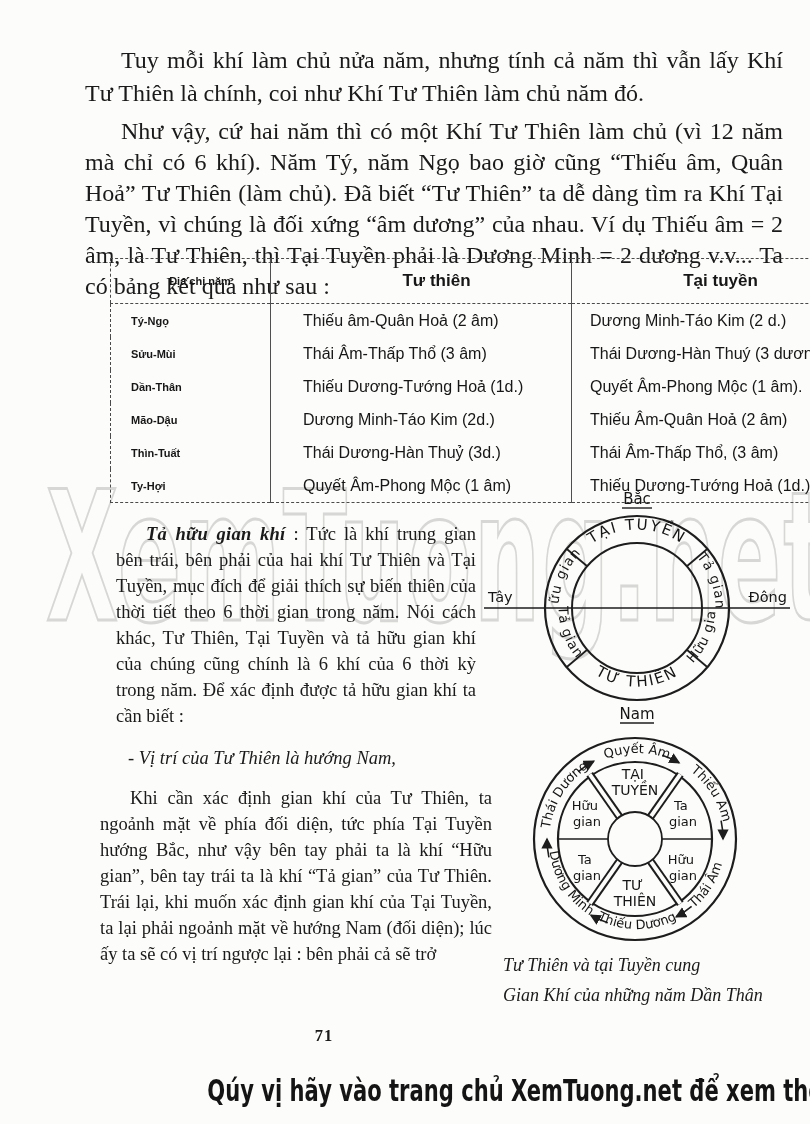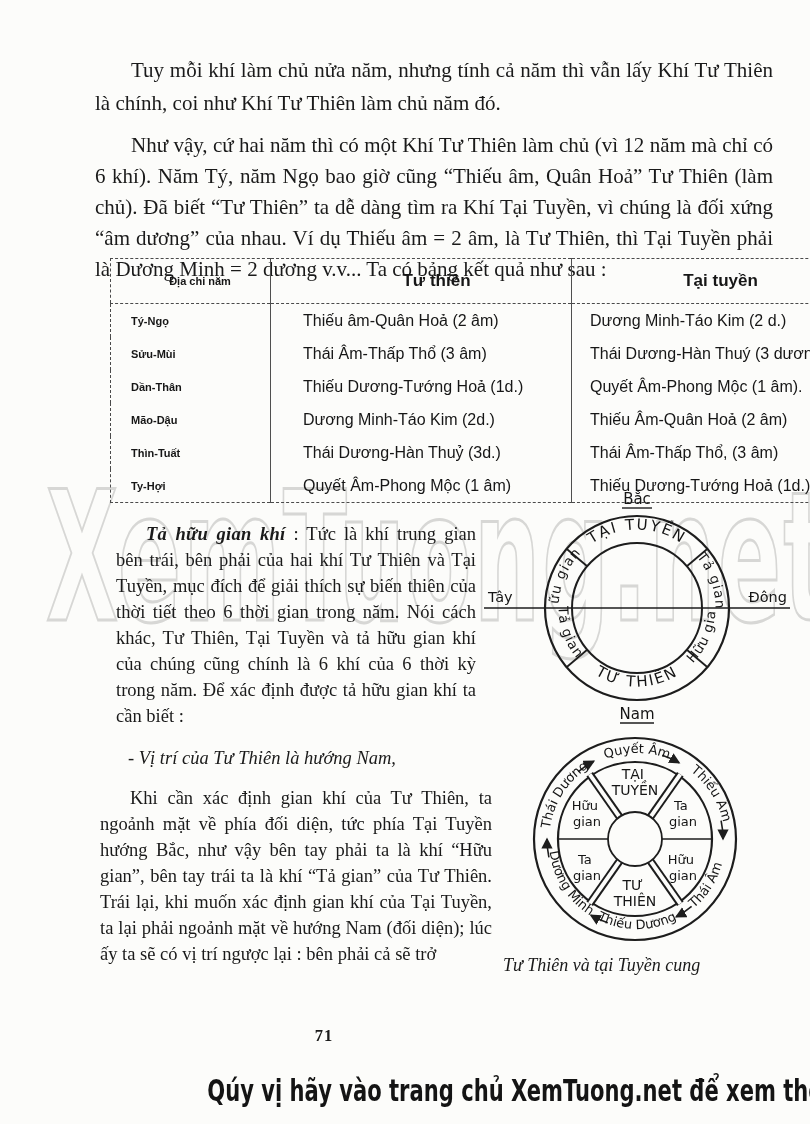--- a/index.html
+++ b/index.html
@@ -7,21 +7,21 @@
         font-family:"Liberation Serif","DejaVu Serif",serif;color:#1a1a1a;}
   
   .watermark{position:absolute;left:46px;top:468px;z-index:1;white-space:nowrap;
              font-family:"DejaVu Sans","Liberation Sans",sans-serif;font-weight:bold;
              font-size:180px;line-height:1;letter-spacing:4px;color:transparent;
              -webkit-text-stroke:3px #d7d7d5;transform:scale(0.52,1);transform-origin:left top;
              pointer-events:none;}
   .content{position:absolute;inset:0;z-index:2;}
   
   .intro{position:absolute;left:85px;top:44px;width:698px;}
-  .intro p{margin:10px;text-indent:36px;text-align:justify;font-size:21px;line-height:33px;}
+  .intro p{margin:0;text-indent:36px;text-align:justify;font-size:24px;line-height:33px;}
   .intro p.p2{margin-top:6px;line-height:31px;}
   
   .tbl{position:absolute;left:110px;top:258px;width:666px;border-collapse:collapse;
        font-family:"Liberation Sans","DejaVu Sans",sans-serif;color:#161616;
        border:1.5px dashed #4a4a4a;table-layout:fixed;}
   .tbl th{height:42px;font-size:17px;border-bottom:1.5px dashed #4a4a4a;text-align:center;font-weight:bold;}
   .tbl td{height:31px;font-size:16px;vertical-align:middle;}
   .tbl th+th,.tbl td+td{border-left:1px solid #4f4f4f;}
   .tbl .c1{width:138px;padding-left:20px;font-weight:bold;font-size:11px;}
   .tbl .c2{width:267px;padding-left:32px;}
@@ -220,20 +220,21 @@
       </text>
       <text class="d-label" x="115" y="166" font-size="14" text-anchor="middle">
         <tspan x="115">TƯ</tspan>
         <tspan x="115" dy="16">THIÊN</tspan>
       </text>
       </g>
     </svg>
 
     <div class="caption">
       <div>Tư Thiên và tại Tuyền cung</div>
+      <div>Gian Khí của những năm Dần Thân</div>
     </div>
 
     <div class="pagenum">71</div>
 
     <div class="footer">
       <span>Qúy vị hãy vào trang chủ XemTuong.net để xem thêm nhiều mục hay khác</span>
     </div>
 
   </div>
 </div>

